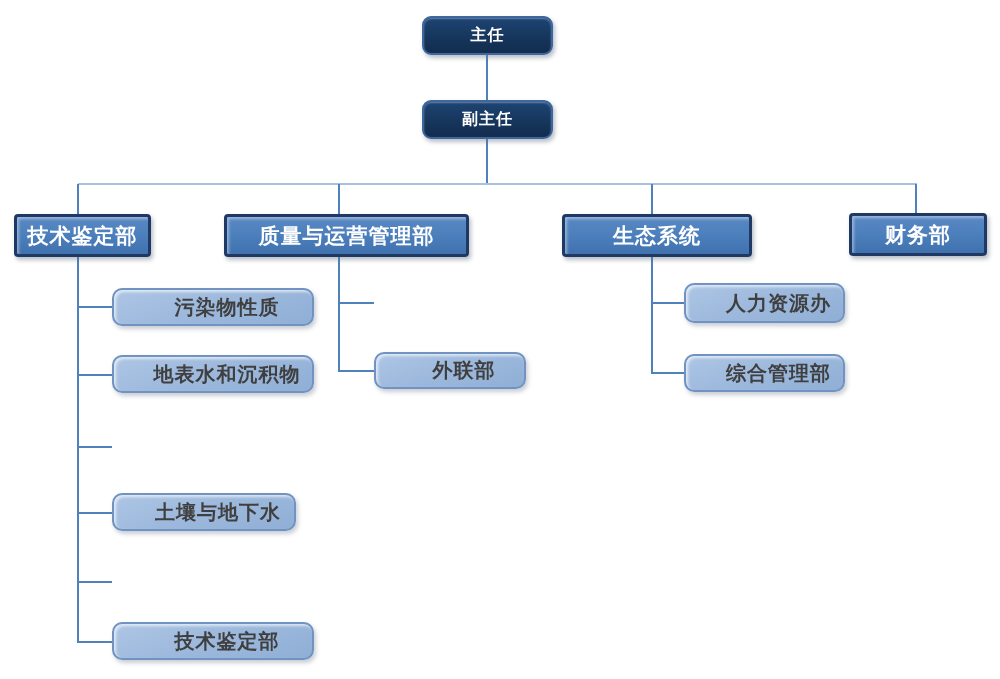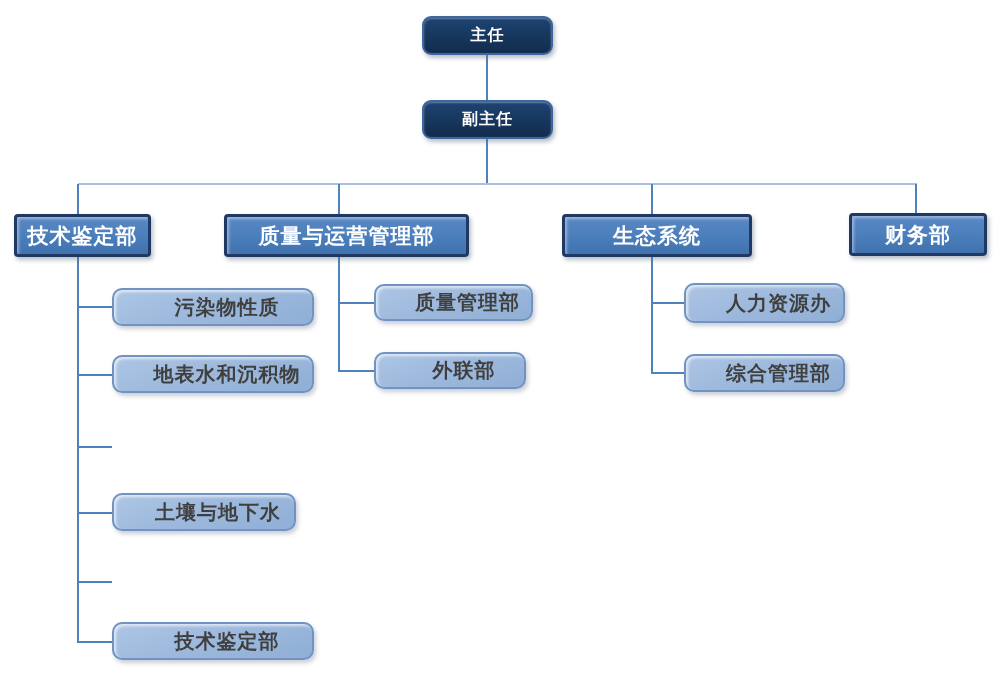--- a/index.html
+++ b/index.html
@@ -83,21 +83,20 @@
   <div class="node l4" style="left:112px;top:288px;width:202px;height:38px">污染物性质</div>
 
   <div class="node l4" style="left:112px;top:355px;width:202px;height:38px">地表水和沉积物</div>
 
 
   <div class="node l4" style="left:112px;top:493px;width:184px;height:38px">土壤与地下水</div>
 
 
   <div class="node l4" style="left:112px;top:622px;width:202px;height:38px">技术鉴定部</div>
 
-  <div class="node l4" style="left:374px;top:284px;width:159px;height:37px">质量管理部</div>
 
   <div class="node l4" style="left:374px;top:352px;width:152px;height:37px">外联部</div>
 
   <div class="node l4" style="left:684px;top:283px;width:161px;height:40px">人力资源办</div>
 
   <div class="node l4" style="left:684px;top:354px;width:161px;height:38px">综合管理部</div>
 
 </div>
 
 </body></html>

